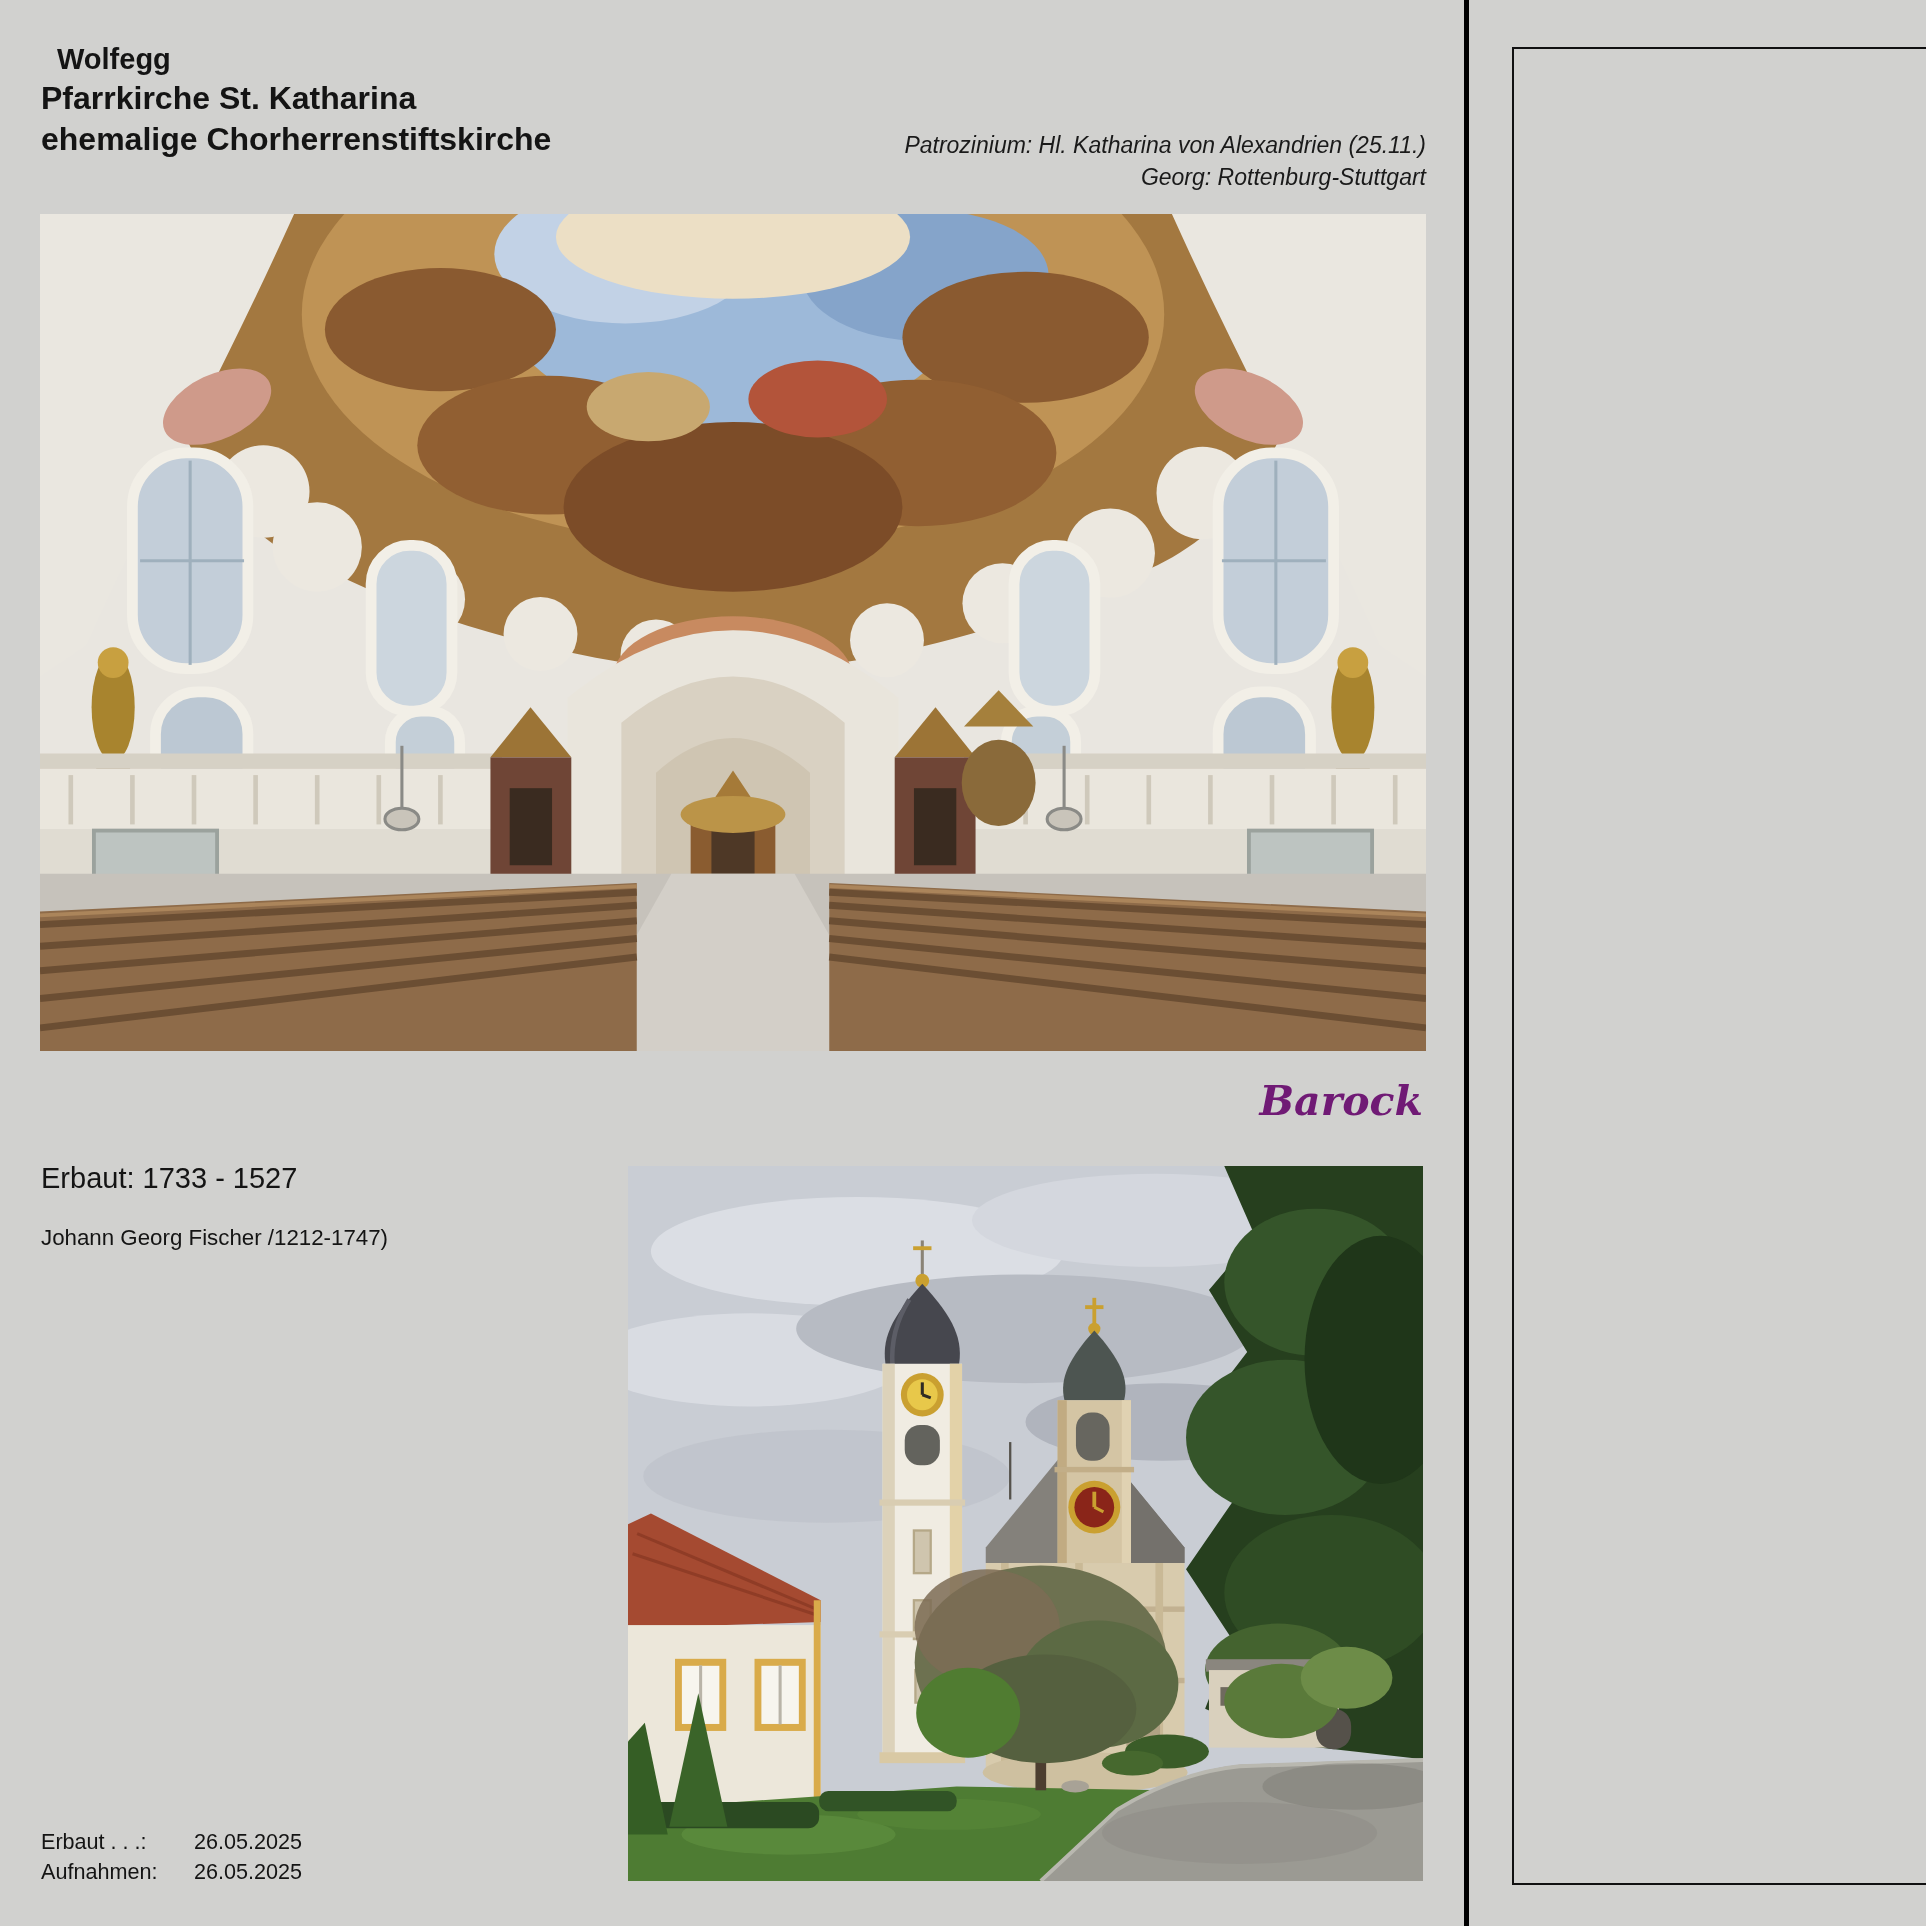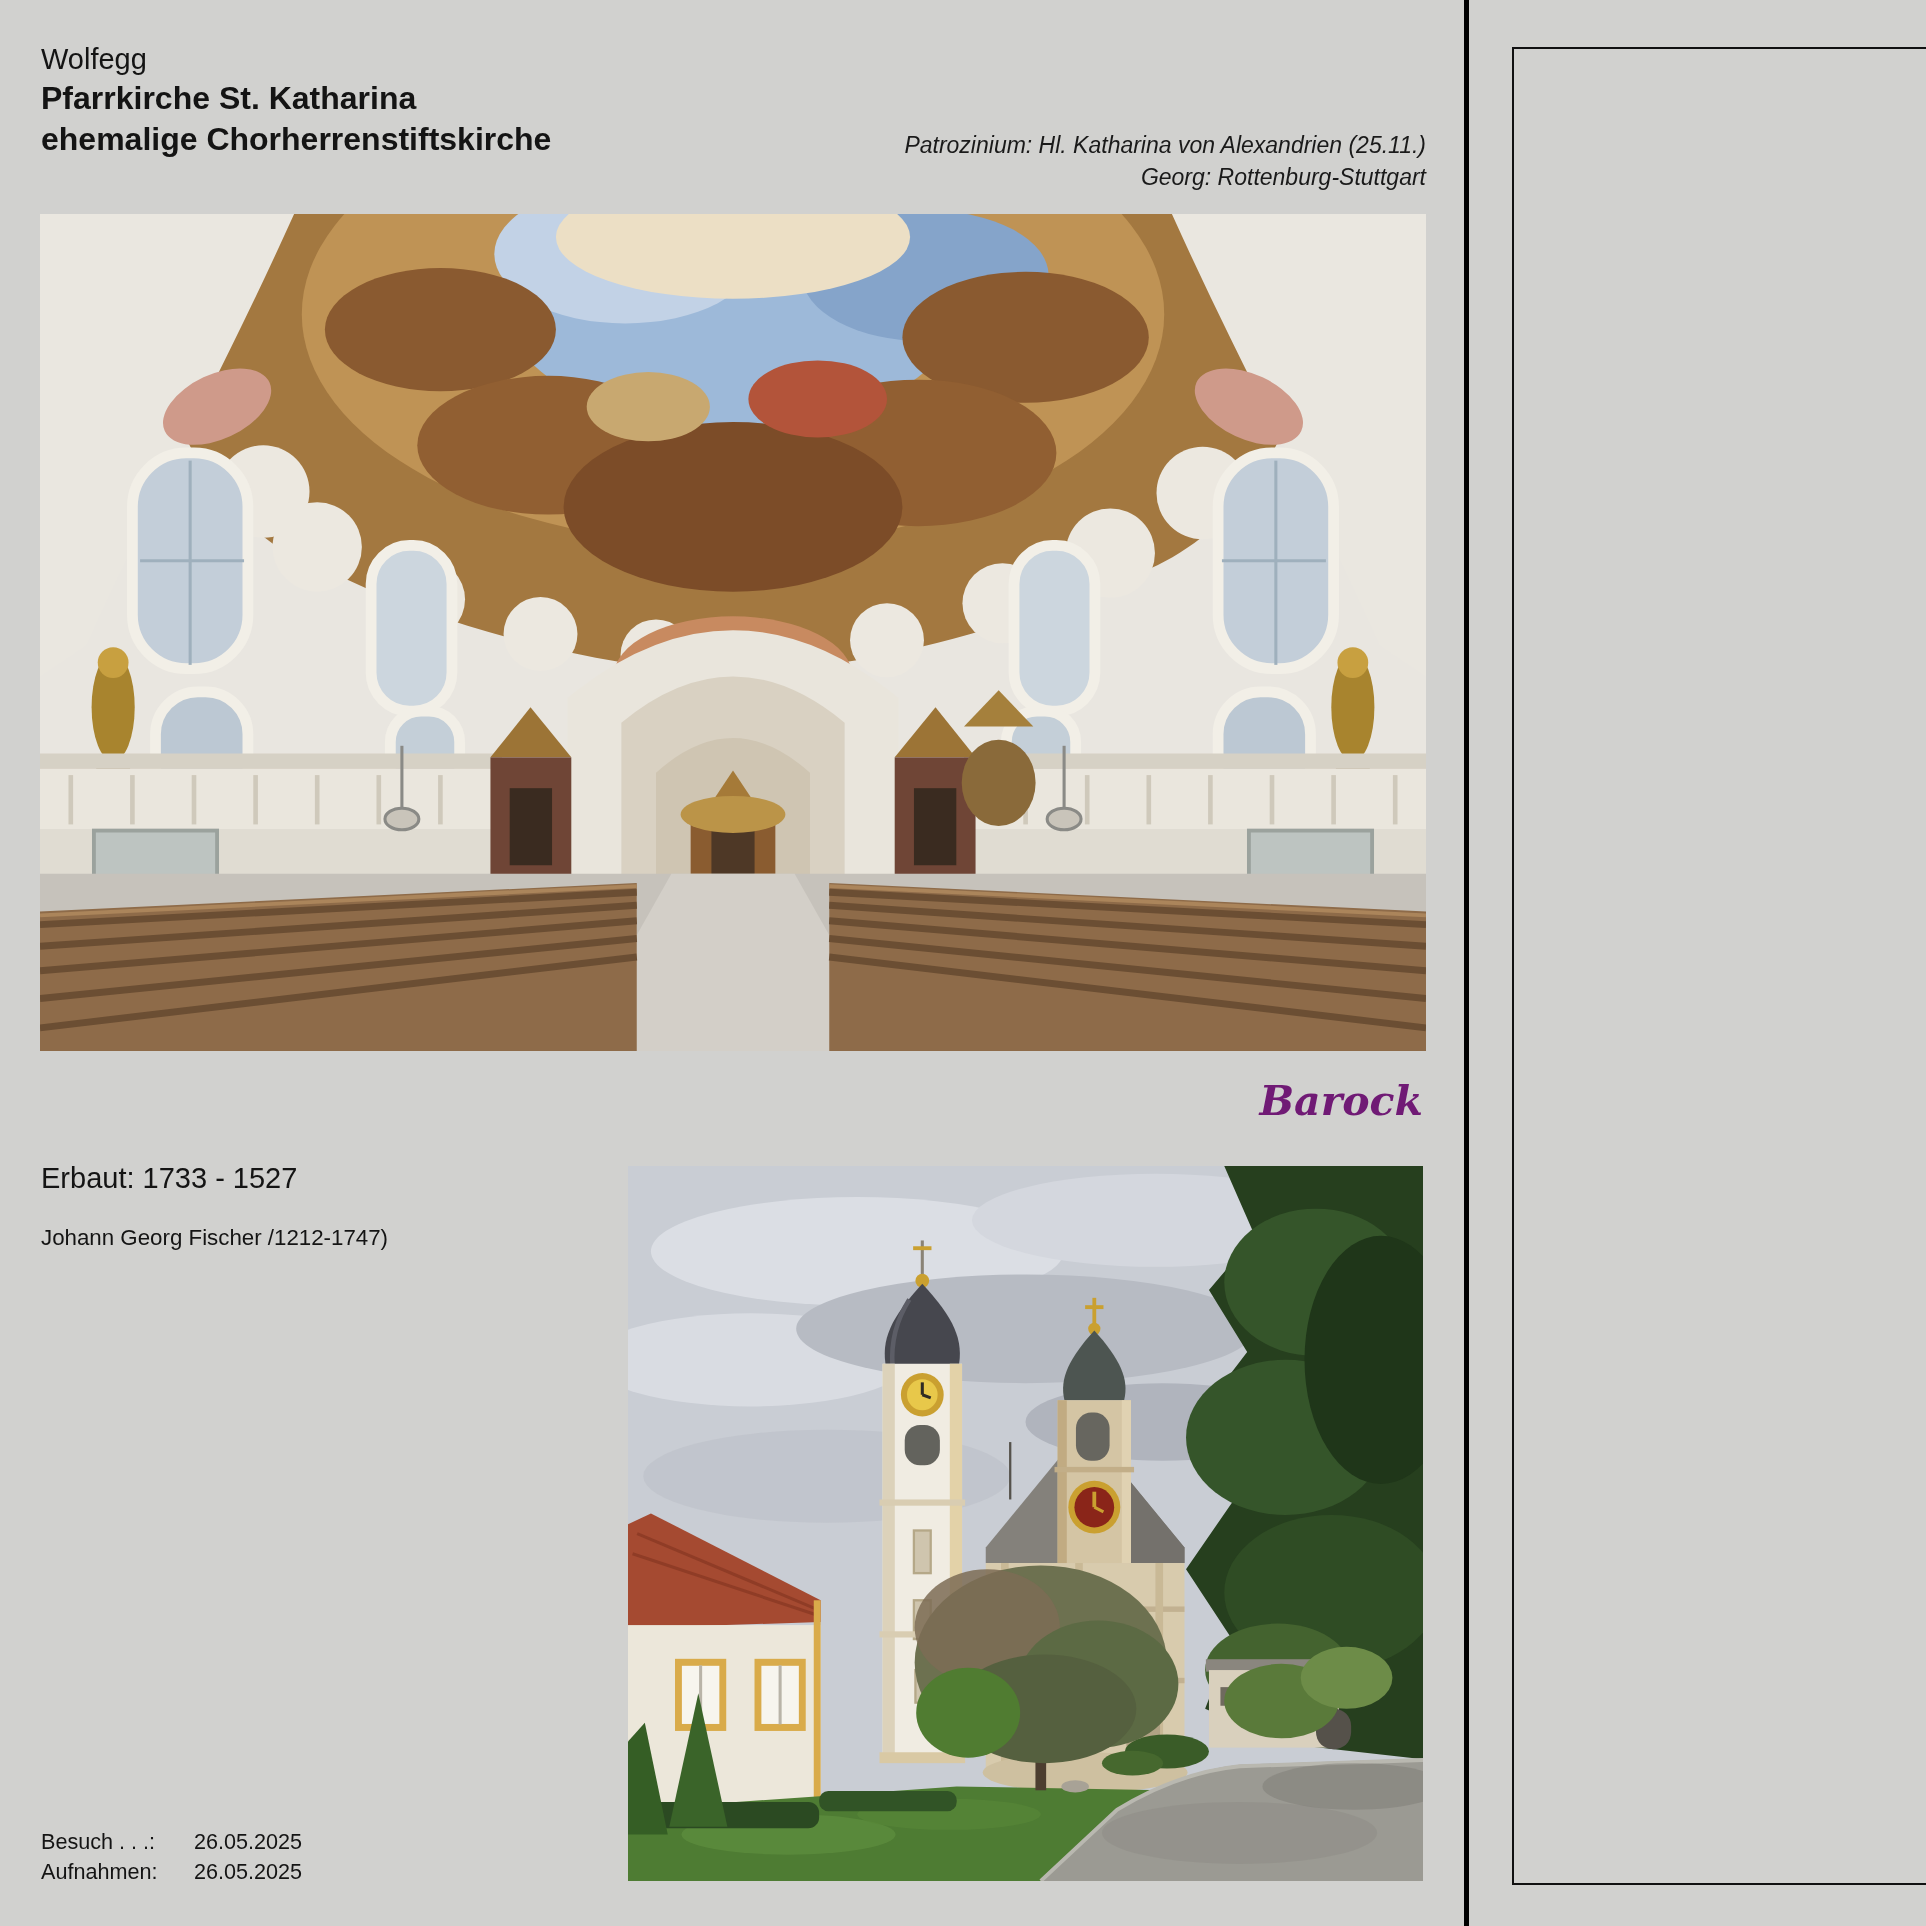--- a/index.html
+++ b/index.html
@@ -7,21 +7,21 @@
     width: 2928px; height: 1926px;
     background: #d1d1cf;
     font-family: "Liberation Sans", sans-serif;
     color: #141414;
     position: relative;
   }
   #sheet { position: absolute; inset: 0; }
 
   
   .title-line { position: absolute; left: 41px; white-space: nowrap; line-height: 1; }
-  .t1 { top: 45px;  font-size: 29px; font-weight: 400; }
+  .t1 { top: 45px;  font-size: 29px; font-weight: 700; margin-left: 16px; }
   .t2 { top: 82px;  font-size: 32px; font-weight: 700; }
   .t3 { top: 123px;  font-size: 32px; font-weight: 700; }
 
   .dedication {
     position: absolute; top: 129px; right: 1502px;
     text-align: right; font-style: italic; font-size: 23px; line-height: 32px;
     white-space: nowrap; color: #1a1a1a; margin-left: 47px;
   }
 
   figure.photo { position: absolute; margin: 0; overflow: hidden; }
@@ -363,21 +363,21 @@
           <path d="M540,922 L640,830 Q720,782 800,774 L1040,766" stroke="#b9b8b0" stroke-width="5" fill="none"></path>
           <ellipse cx="800" cy="860" rx="180" ry="40" fill="#8f8e87" opacity="0.6"></ellipse>
           <ellipse cx="950" cy="800" rx="120" ry="30" fill="#7d7c76" opacity="0.5"></ellipse>
           <ellipse cx="585" cy="800" rx="18" ry="8" fill="#a8a296"></ellipse>
         </g>
       </svg>
     </figure>
 
     <div class="meta">
       <div class="row">
-        <span class="lbl">Besuch . . .:</span><span class="val">26.05.2025</span>
+        <span class="lbl">Erbaut . . .:</span><span class="val">26.05.2025</span>
       </div>
       <div class="row">
         <span class="lbl">Aufnahmen:</span><span class="val">26.05.2025</span>
       </div>
     </div>
 
   </section>
 
   <div class="divider"></div>
 

